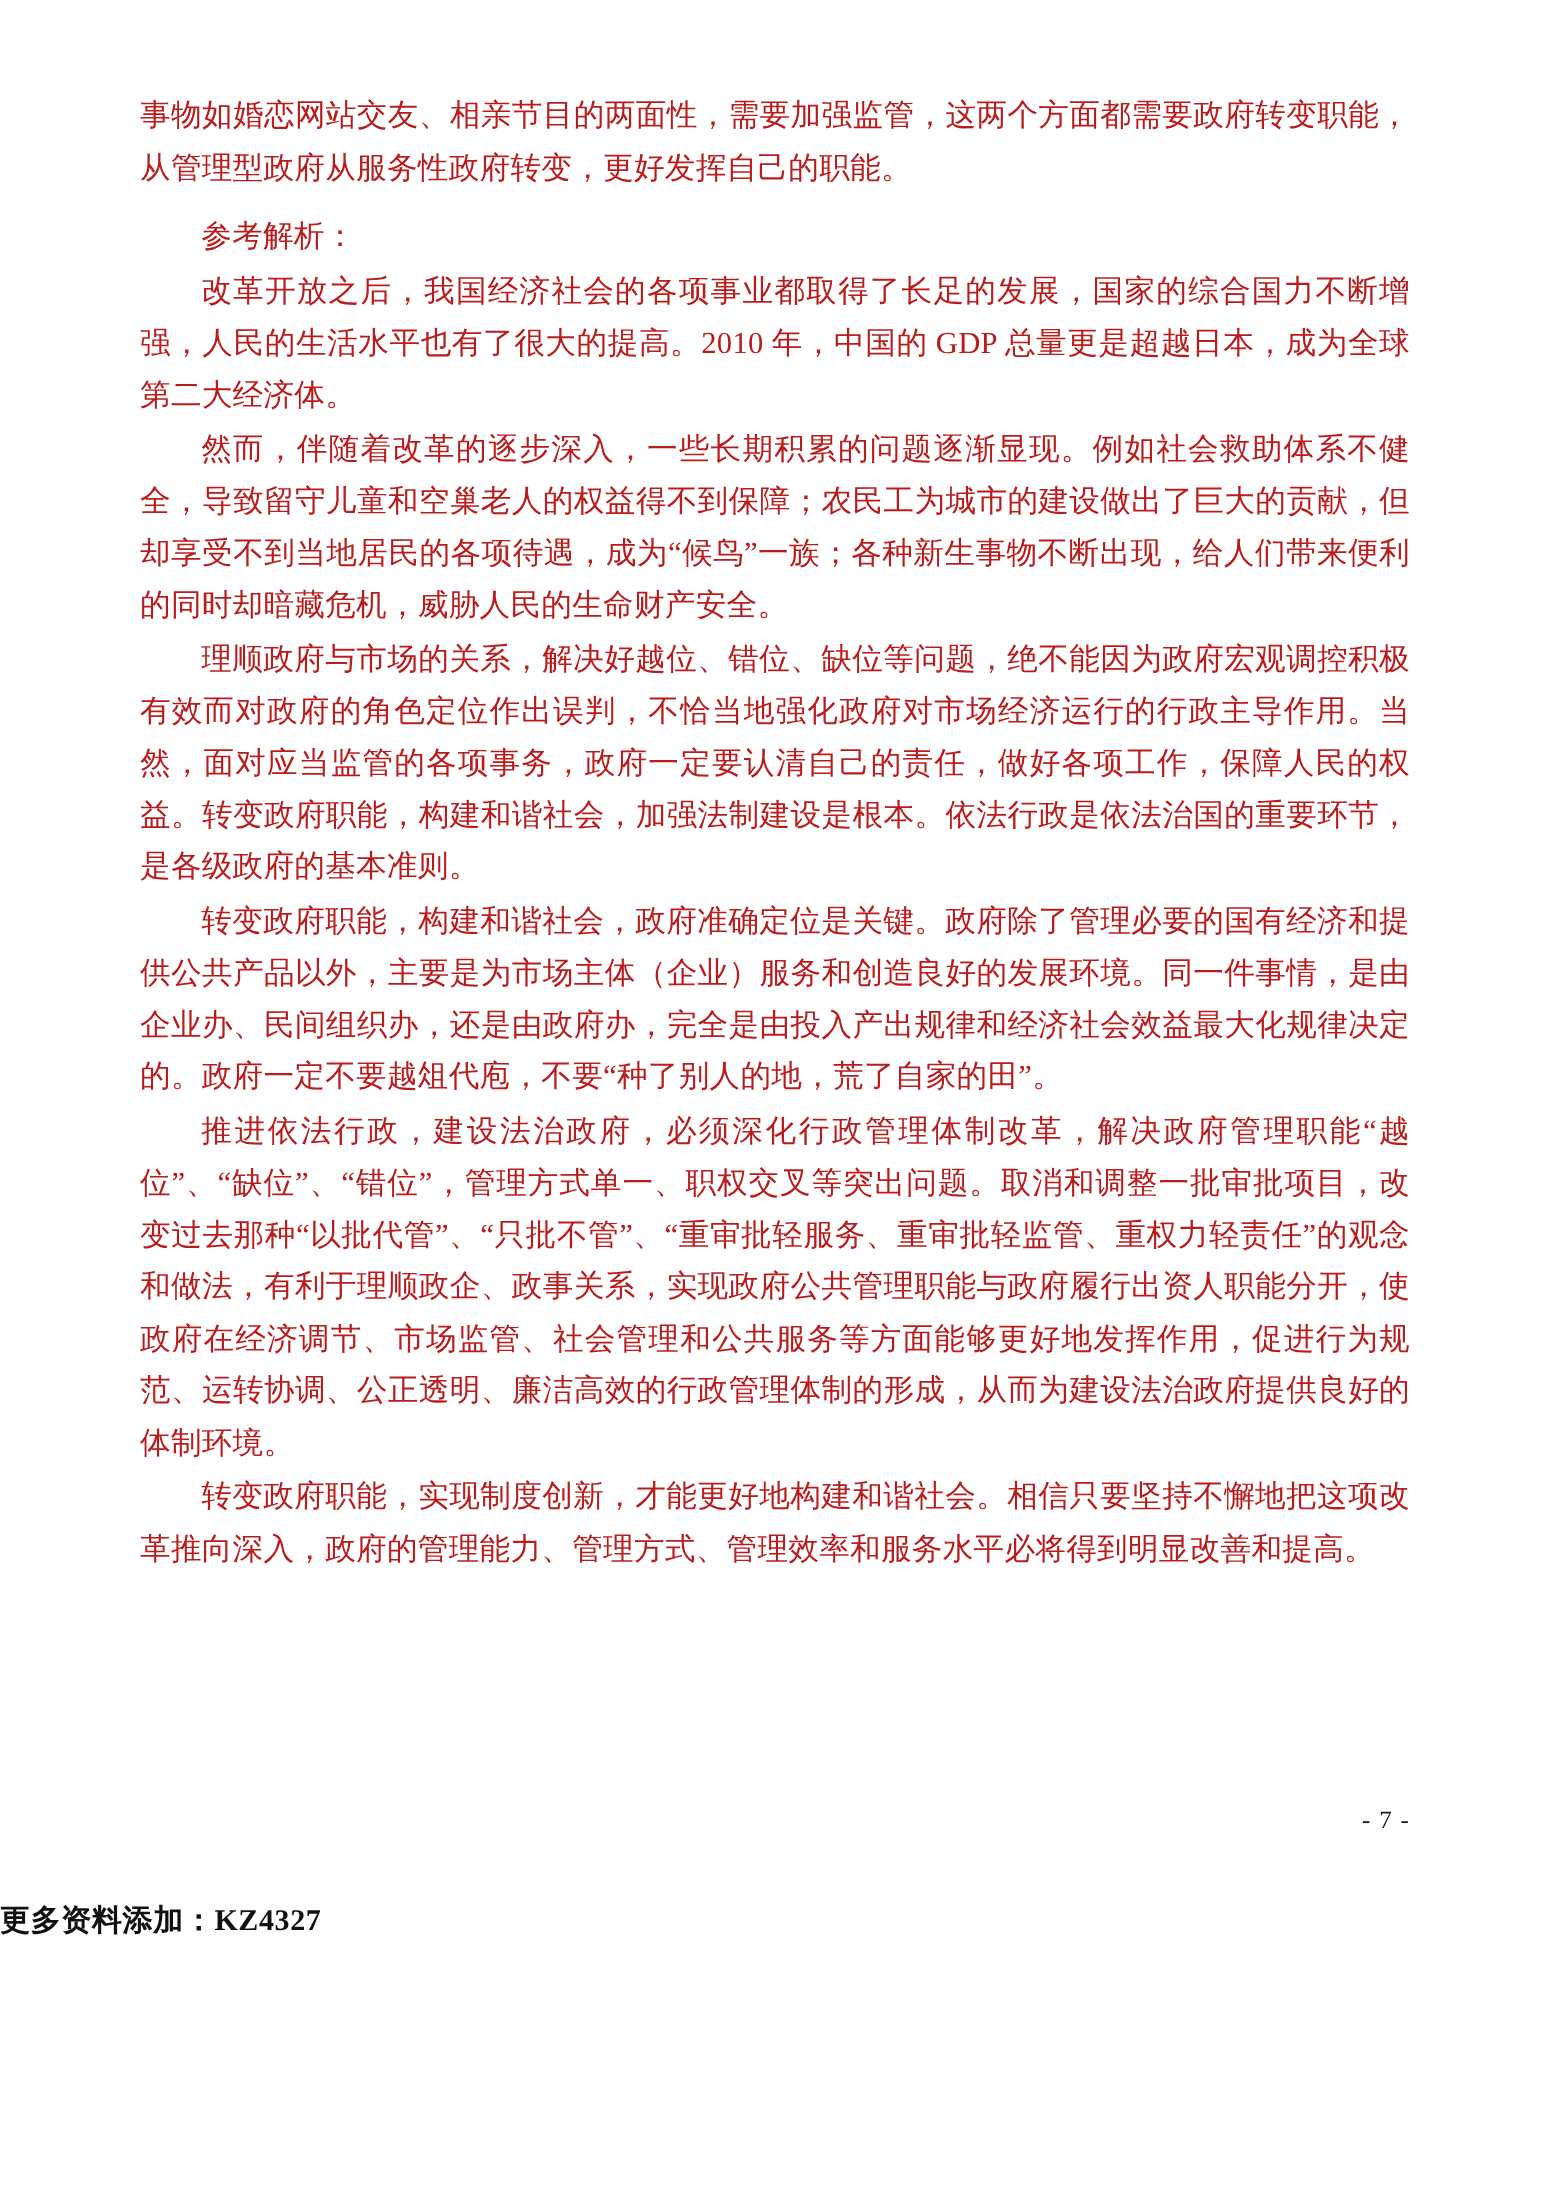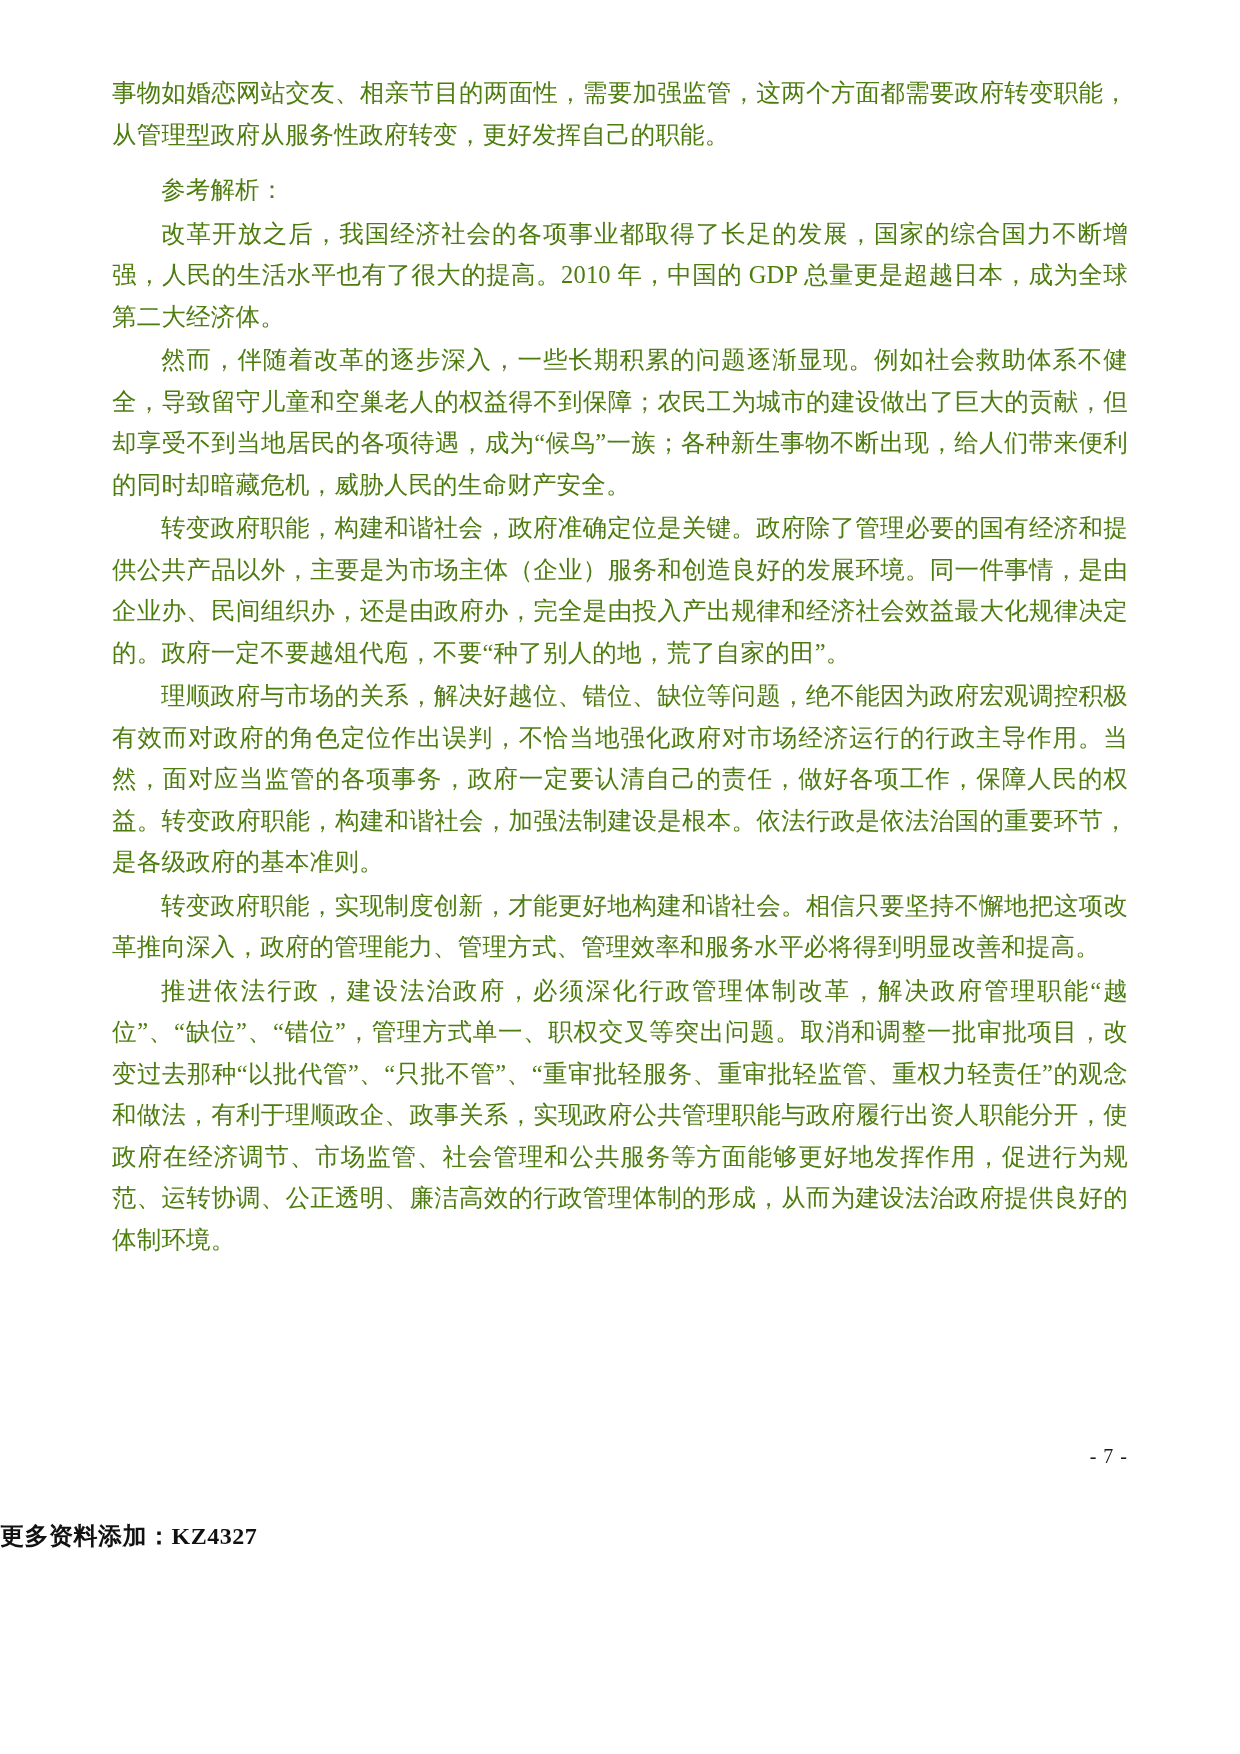--- a/index.html
+++ b/index.html
@@ -22,21 +22,21 @@
   }
   .content {
     position: absolute;
     left: 112px;
     top: 72px;
     width: 1016px;
   }
   .para {
     font-size: 24.5px;
     line-height: 41.5px;
-    color: #4d7c0f;
+    color: #b91c1c;
     text-align: justify;
     text-justify: inter-ideograph;
     margin: 0 0 2px 0;
     letter-spacing: 0.2px;
     font-family: "Liberation Serif", "DejaVu Serif", serif;
   }
   .para.indent {
     text-indent: 49px;
   }
   .para.gap {
@@ -84,27 +84,27 @@
     <p class="para">事物如婚恋网站交友、相亲节目的两面性，需要加强监管，这两个方面都需要政府转变职能，从管理型政府从服务性政府转变，更好发挥自己的职能。</p>
 
     <p class="para indent gap-sm">参考解析：</p>
 
 
     <p class="para indent">改革开放之后，我国经济社会的各项事业都取得了长足的发展，国家的综合国力不断增强，人民的生活水平也有了很大的提高。2010 年，中国的 GDP 总量更是超越日本，成为全球第二大经济体。</p>
 
     <p class="para indent gap">然而，伴随着改革的逐步深入，一些长期积累的问题逐渐显现。例如社会救助体系不健全，导致留守儿童和空巢老人的权益得不到保障；农民工为城市的建设做出了巨大的贡献，但却享受不到当地居民的各项待遇，成为“候鸟”一族；各种新生事物不断出现，给人们带来便利的同时却暗藏危机，威胁人民的生命财产安全。</p>
 
 
+    <p class="para indent gap">理顺政府与市场的关系，解决好越位、错位、缺位等问题，绝不能因为政府宏观调控积极有效而对政府的角色定位作出误判，不恰当地强化政府对市场经济运行的行政主导作用。当然，面对应当监管的各项事务，政府一定要认清自己的责任，做好各项工作，保障人民的权益。转变政府职能，构建和谐社会，加强法制建设是根本。依法行政是依法治国的重要环节，是各级政府的基本准则。</p>
+
     <p class="para indent gap">转变政府职能，构建和谐社会，政府准确定位是关键。政府除了管理必要的国有经济和提供公共产品以外，主要是为市场主体（企业）服务和创造良好的发展环境。同一件事情，是由企业办、民间组织办，还是由政府办，完全是由投入产出规律和经济社会效益最大化规律决定的。政府一定不要越俎代庖，不要“种了别人的地，荒了自家的田”。</p>
 
-    <p class="para indent gap">理顺政府与市场的关系，解决好越位、错位、缺位等问题，绝不能因为政府宏观调控积极有效而对政府的角色定位作出误判，不恰当地强化政府对市场经济运行的行政主导作用。当然，面对应当监管的各项事务，政府一定要认清自己的责任，做好各项工作，保障人民的权益。转变政府职能，构建和谐社会，加强法制建设是根本。依法行政是依法治国的重要环节，是各级政府的基本准则。</p>
+    <p class="para indent gap">推进依法行政，建设法治政府，必须深化行政管理体制改革，解决政府管理职能“越位”、“缺位”、“错位”，管理方式单一、职权交叉等突出问题。取消和调整一批审批项目，改变过去那种“以批代管”、“只批不管”、“重审批轻服务、重审批轻监管、重权力轻责任”的观念和做法，有利于理顺政企、政事关系，实现政府公共管理职能与政府履行出资人职能分开，使政府在经济调节、市场监管、社会管理和公共服务等方面能够更好地发挥作用，促进行为规范、运转协调、公正透明、廉洁高效的行政管理体制的形成，从而为建设法治政府提供良好的体制环境。</p>
 
     <p class="para indent gap">转变政府职能，实现制度创新，才能更好地构建和谐社会。相信只要坚持不懈地把这项改革推向深入，政府的管理能力、管理方式、管理效率和服务水平必将得到明显改善和提高。</p>
-
-    <p class="para indent gap">推进依法行政，建设法治政府，必须深化行政管理体制改革，解决政府管理职能“越位”、“缺位”、“错位”，管理方式单一、职权交叉等突出问题。取消和调整一批审批项目，改变过去那种“以批代管”、“只批不管”、“重审批轻服务、重审批轻监管、重权力轻责任”的观念和做法，有利于理顺政企、政事关系，实现政府公共管理职能与政府履行出资人职能分开，使政府在经济调节、市场监管、社会管理和公共服务等方面能够更好地发挥作用，促进行为规范、运转协调、公正透明、廉洁高效的行政管理体制的形成，从而为建设法治政府提供良好的体制环境。</p>
 
   </div>
 
   <div class="page-number">- 7 -</div>
 
   <div class="footer">更多资料添加：KZ4327</div>
 
 </div>
 
 </body></html>

